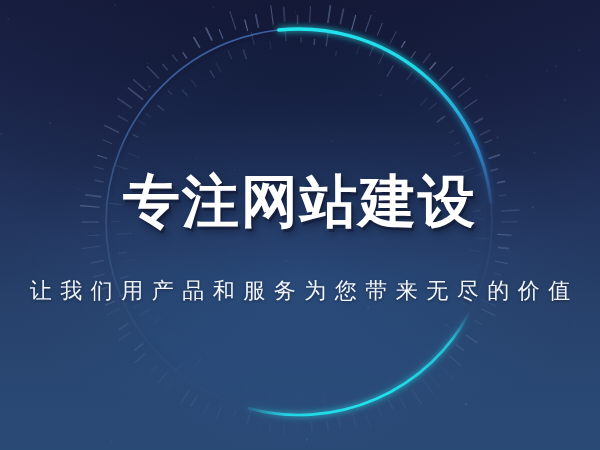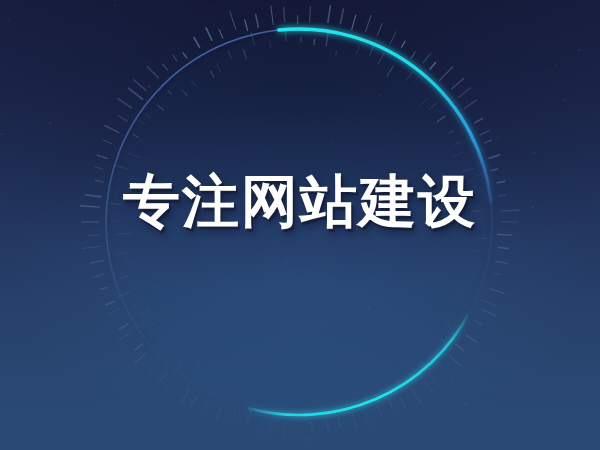--- a/index.html
+++ b/index.html
@@ -397,15 +397,16 @@
           <circle cx="412.0" cy="128.4" r="0.81" fill="#9db3dd" fill-opacity="0.048"></circle>
           <circle cx="50.2" cy="123.1" r="1.11" fill="#9db3dd" fill-opacity="0.126"></circle>
           <circle cx="450.6" cy="98.1" r="0.41" fill="#9db3dd" fill-opacity="0.100"></circle>
           <circle cx="503.9" cy="433.1" r="0.66" fill="#9db3dd" fill-opacity="0.075"></circle>
         </g>
     </svg>
   </div>
 
   <div id="content">
     <div id="headline">专注网站建设</div>
+    <div id="subheadline">让我们用产品和服务为您带来无尽的价值</div>
   </div>
 
 </div>
 
 </body></html>

